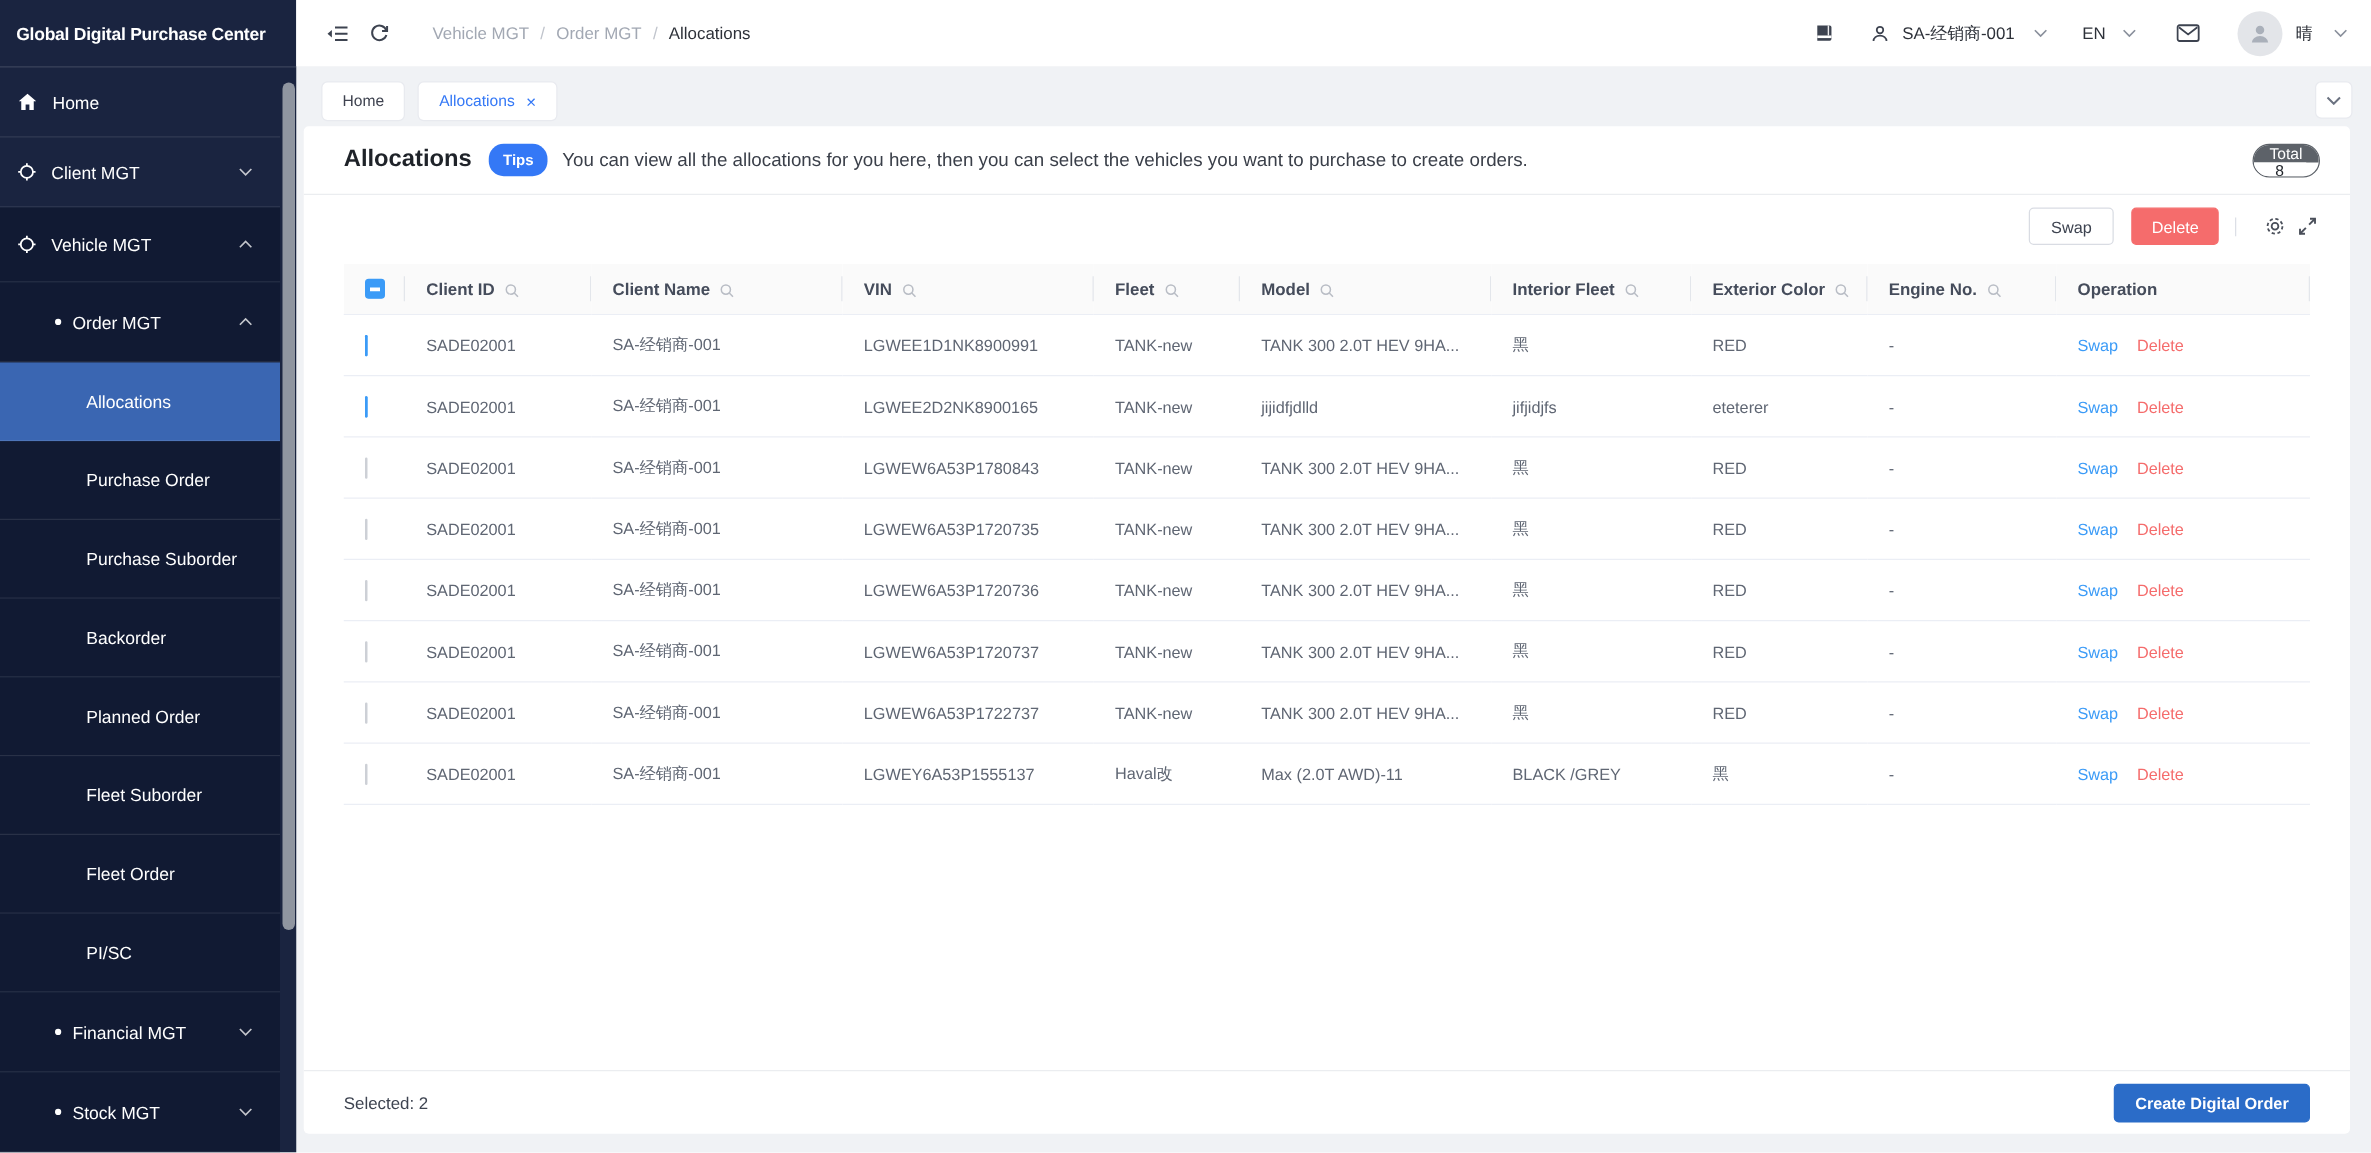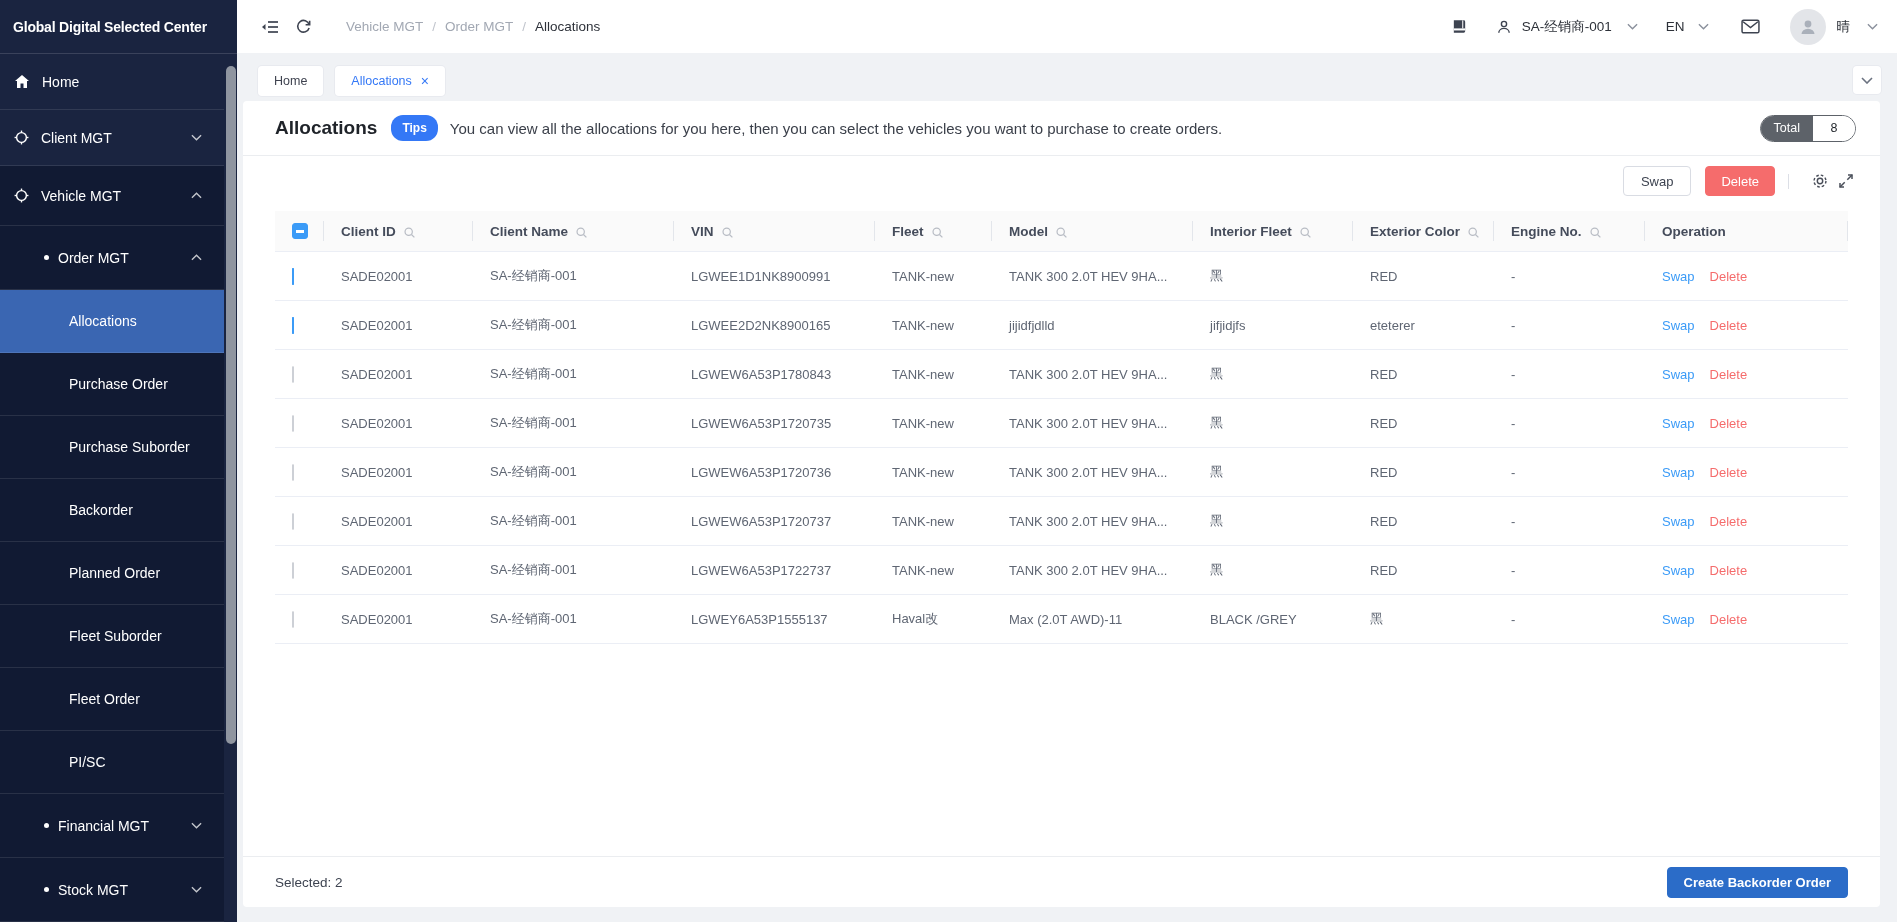--- a/index.html
+++ b/index.html
@@ -46,21 +46,21 @@
   .tab-dropdown{position:absolute;right:16px;top:13px;width:28px;height:28px;background:#fff;border-radius:4px;
        display:flex;align-items:center;justify-content:center;color:#6b7280;cursor:pointer;box-shadow:0 0 0 1px #e8eaef;}
   
   .panel{background:#fff;border-radius:4px;margin:0 17px 15px 6px;flex:1;display:flex;flex-direction:column;overflow:hidden;}
   .panel-head{height:54px;flex:none;display:flex;align-items:center;padding:0 24px 0 32px;border-bottom:1px solid #ebedf0;}
   .page-title{font-size:19px;font-weight:bold;color:#1f2329;margin:0;}
   .tips-badge{margin-left:14px;background:var(--tips-badge-blue,#3478f6);color:#fff;font-size:12px;font-weight:bold;
        padding:6px 11px;border-radius:12px;}
   .page-desc{margin-left:12px;font-size:15px;color:#3a3f49;}
   .total-badge{margin-left:auto;display:flex;align-items:flex-start;border:1.5px solid var(--total-badge-gray,#5d6269);
-       border-radius:14px;overflow:hidden;font-size:12.5px;height:25px;}
+       border-radius:14px;overflow:hidden;font-size:12.5px;height:25px;flex-direction:column;}
   .total-l{background:var(--total-badge-gray,#5d6269);color:#fff;padding:0 13px;display:flex;align-items:center;height:100%;}
   .total-v{background:#fff;color:#1f2329;padding:0 14px;display:flex;align-items:center;height:100%;min-width:14px;justify-content:center;}
   
   .toolbar{height:50px;flex:none;display:flex;align-items:center;justify-content:flex-end;padding-right:26px;}
   .btn{font-family:inherit;font-size:13px;border-radius:4px;cursor:pointer;height:30px;display:inline-flex;align-items:center;}
   .btn.ghost{background:#fff;border:1px solid #d9dce3;color:#3d4350;padding:0 17px;}
   .btn.danger{background:var(--danger-red,#f56c6c);border:1px solid var(--danger-red,#f56c6c);color:#fff;padding:0 15px;margin-left:14px;}
   .tb-divider{width:1px;height:15px;background:#dcdfe6;margin:0 13px;}
   .tool-icon{background:none;border:none;padding:0;margin-left:9px;color:#4a4f5a;cursor:pointer;display:flex;align-items:center;}
   
@@ -85,21 +85,21 @@
   .panel-footer{margin-top:auto;flex:none;height:50px;border-top:1px solid #ebedf0;display:flex;align-items:center;
        justify-content:space-between;padding:0 32px;}
   .selected-text{font-size:13.5px;color:#3d4350;}
   .btn.primary{background:var(--primary-button-blue,#2b6cc8);border:1px solid var(--primary-button-blue,#2b6cc8);
        color:#fff;font-weight:bold;padding:0 16px;height:31px;}
 </style>
 </head>
 <body>
 
 <aside class="sidebar">
-  <div class="sidebar-title">Global Digital Selected Center</div>
+  <div class="sidebar-title">Global Digital Purchase Center</div>
   <nav class="side-menu">
       <div class="side-item lvl1">
         <span class="ic side-icon">
           <svg viewBox="0 0 16 15" width="16" height="15">
             <path d="M8 1 L15 7 H13 V14 H9.5 V9.5 H6.5 V14 H3 V7 H1 Z" fill="#fff"></path>
           </svg>
         </span>
         <span>Home</span>
       </div>
       <div class="side-item lvl1">
@@ -555,17 +555,17 @@
             </tr>
           </tbody>
       </table>
     </div>
 
     <div class="panel-footer">
       <span class="selected-text">
         <span>Selected:</span>
         <span>2</span>
       </span>
-      <button class="btn primary">Create Backorder Order</button>
+      <button class="btn primary">Create Digital Order</button>
     </div>
   </main>
 
 </div>
 
 </body></html>

